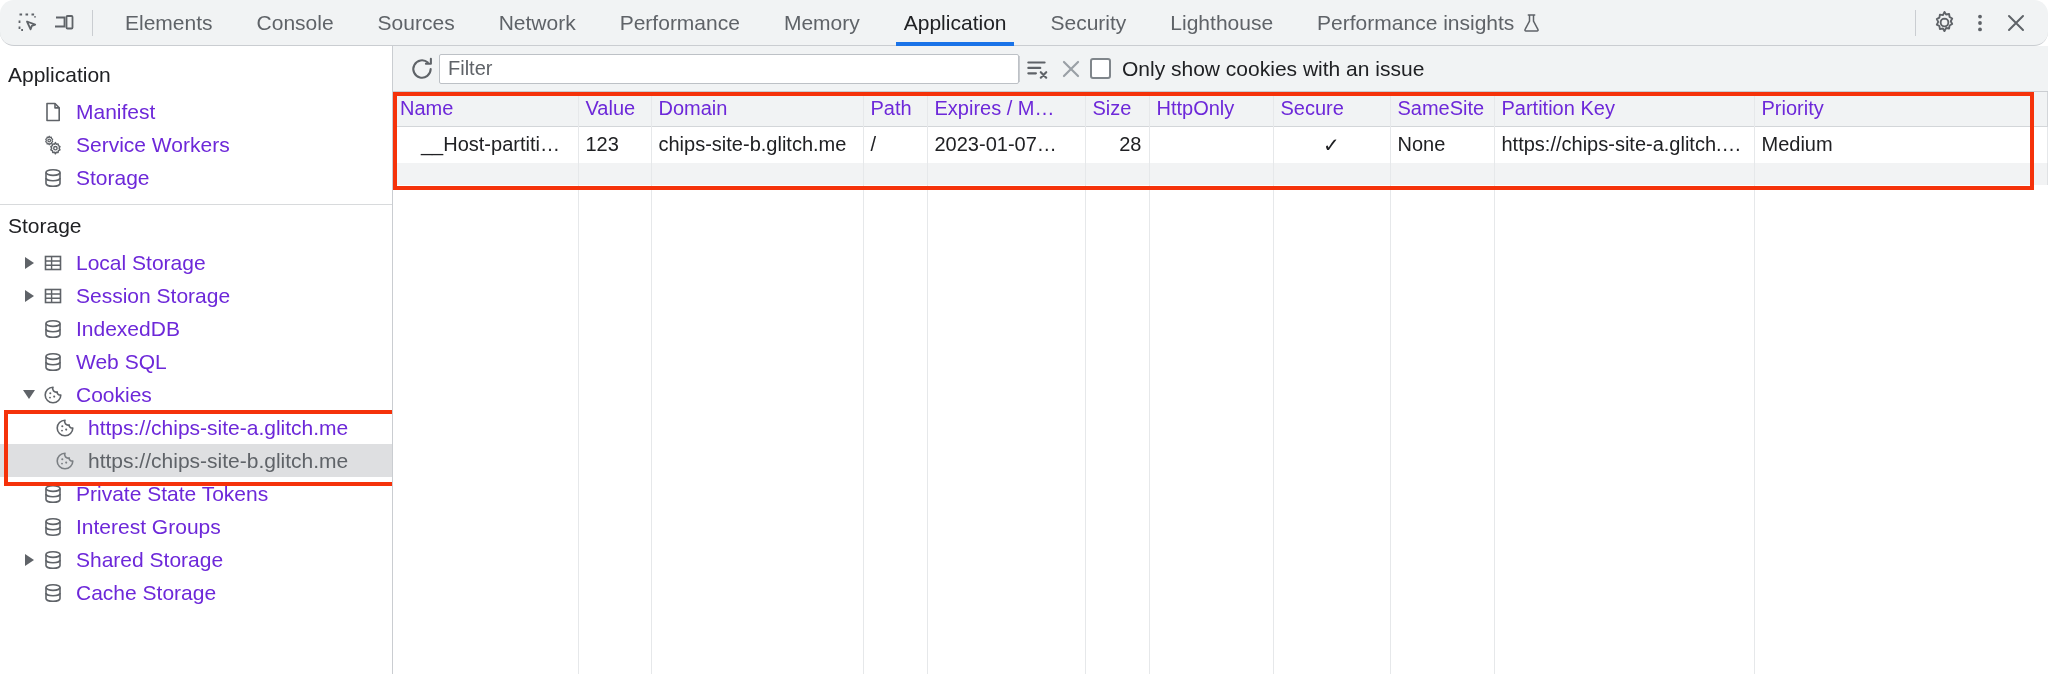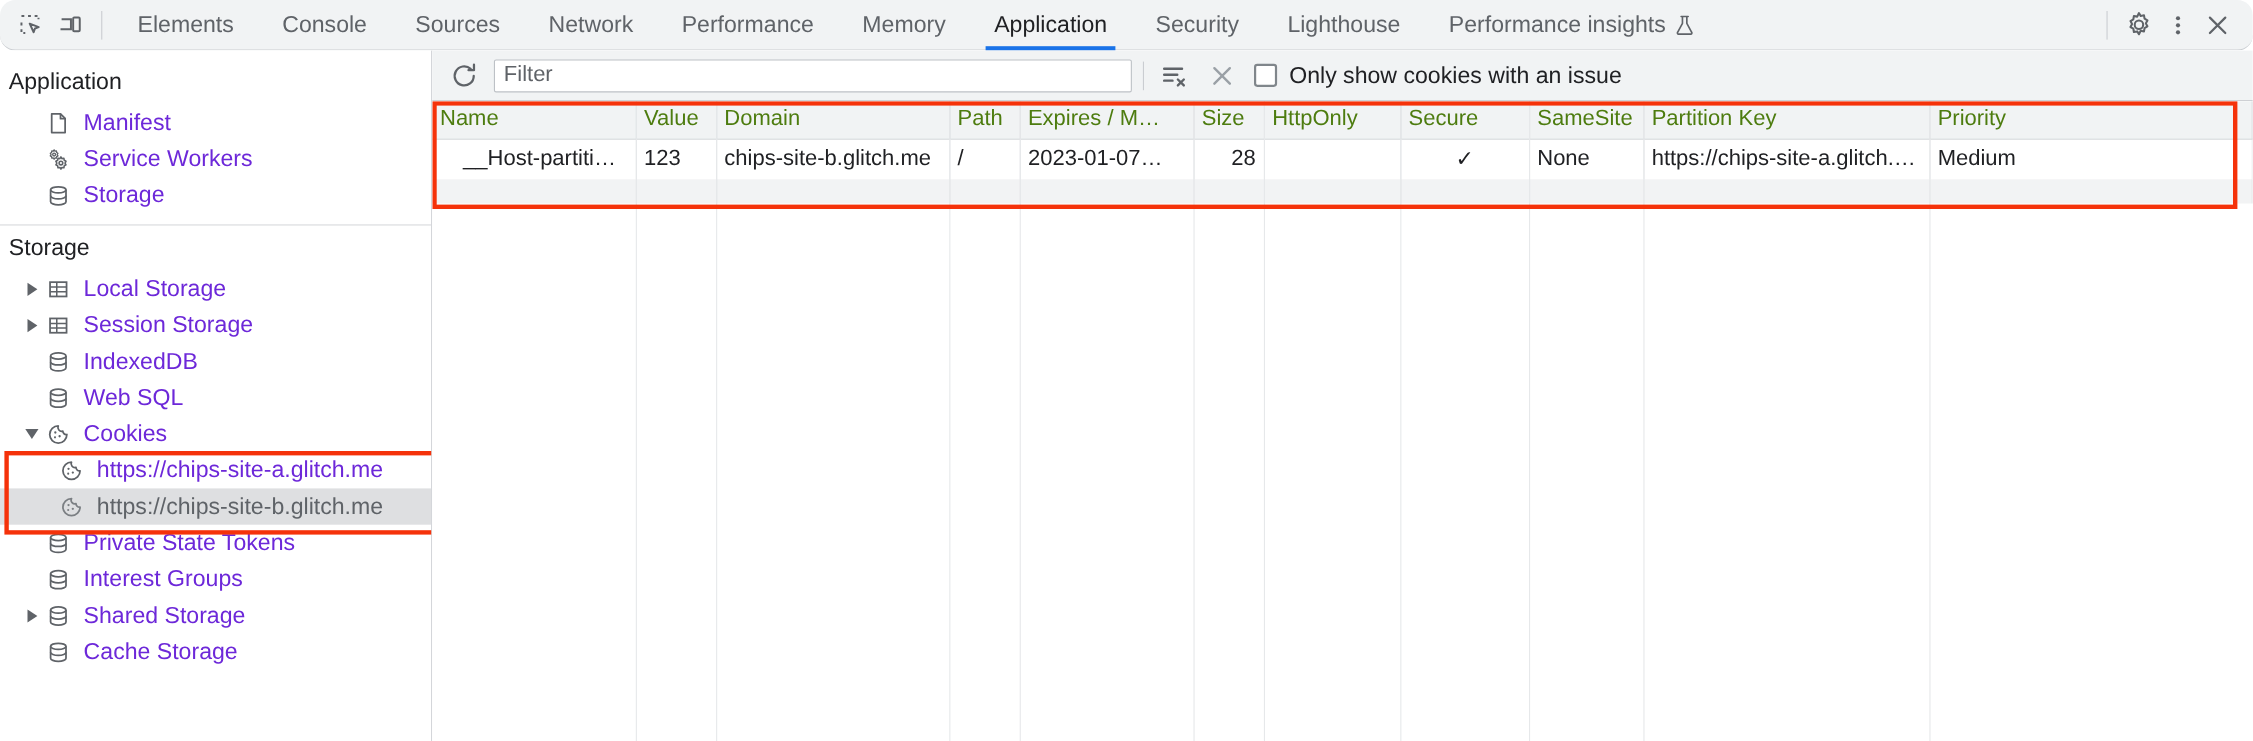--- a/index.html
+++ b/index.html
@@ -172,21 +172,20 @@
     background: #fff;
   }
   .filterbar {
     height: 46px;
     min-height: 46px;
     background: #f1f3f4;
     border-bottom: 1px solid #cacdd1;
     display: flex;
     align-items: center;
     padding: 0 12px 0 12px;
-    gap: 10px;
   }
   .fb-btn {
     width: 34px; height: 32px;
     display: flex; align-items: center; justify-content: center;
     cursor: pointer;
     flex: 0 0 auto;
   }
   .filter-input {
     flex: 1 1 auto;
     height: 30px;
@@ -241,21 +240,21 @@
     table-layout: fixed;
     width: 100%;
     font-size: 20px;
     color: #202124;
   }
   table.cookies th {
     background: #f1f3f4;
     font-weight: normal;
     text-align: left;
     font-size: 20px;
-    color: #4d7c0f;
+    color: #6d28d9;
     height: 34px;
     padding: 0 7px;
     border-right: 1px solid #d3d6d9;
     border-bottom: 1px solid #d3d6d9;
     white-space: nowrap;
     overflow: hidden;
     text-overflow: ellipsis;
   }
   table.cookies td {
     height: 37px;

